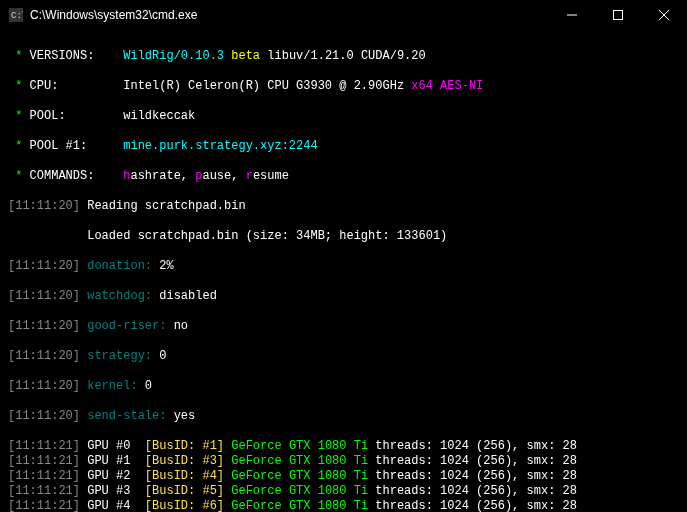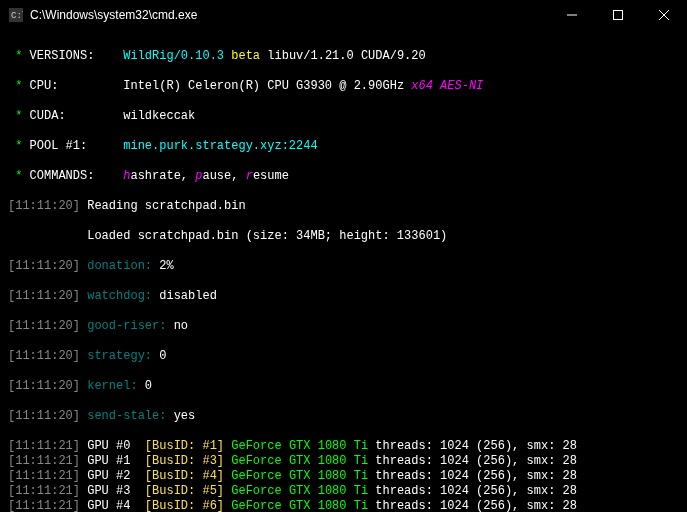--- a/index.html
+++ b/index.html
@@ -46,21 +46,21 @@
   font-size: 12px;
   color: #fff;
   white-space: pre;
   letter-spacing: 0;
 }
 .line { white-space: pre; }
 .c-green-star { color: #00ff00; }
 .c-white { color: #ffffff; }
 .c-cyan { color: #00ffff; }
 .c-yellow { color: #ffff00; margin-top: 11px; }
-.c-magenta { color: #ff00ff; font-style: italic; }
+.c-magenta { color: #ff00ff; }
 .c-gray { color: #888888; }
 .c-teal { color: #008080; }
 .c-green { color: #00ff00; }
 .c-darkgray { color: #fde047; }
 </style>
 </head>
 <body>
 
 <div class="titlebar">
   <span class="title-icon">
@@ -86,21 +86,21 @@
           <line x1="0" y1="0" x2="10" y2="10" stroke="#fff" stroke-width="1"></line>
           <line x1="10" y1="0" x2="0" y2="10" stroke="#fff" stroke-width="1"></line>
         </svg>
       </div>
   </div>
 </div>
 
 <div class="terminal">
 <div class="line"> <span class="c-green-star">*</span> <span class="c-white">VERSIONS:</span>    <span class="c-cyan">WildRig/0.10.3</span> <span class="c-yellow">beta</span> <span class="c-white">libuv/1.21.0 CUDA/9.20</span></div>
 <div class="line"> <span class="c-green-star">*</span> <span class="c-white">CPU:</span>         <span class="c-white">Intel(R) Celeron(R) CPU G3930 @ 2.90GHz</span> <span class="c-magenta">x64 AES-NI</span></div>
-<div class="line"> <span class="c-green-star">*</span> <span class="c-white">CUDA:</span>        <span class="c-white">wildkeccak</span></div>
+<div class="line"> <span class="c-green-star">*</span> <span class="c-white">POOL:</span>        <span class="c-white">wildkeccak</span></div>
 <div class="line"> <span class="c-green-star">*</span> <span class="c-white">POOL #1:</span>     <span class="c-cyan">mine.purk.strategy.xyz:2244</span></div>
 <div class="line"> <span class="c-green-star">*</span> <span class="c-white">COMMANDS:</span>    <span class="c-magenta">h</span><span class="c-white">ashrate,</span> <span class="c-magenta">p</span><span class="c-white">ause,</span> <span class="c-magenta">r</span><span class="c-white">esume</span></div>
 <div class="line"><span class="c-gray">[11:11:20]</span> <span class="c-white">Reading scratchpad.bin</span></div>
 <div class="line">           <span class="c-white">Loaded scratchpad.bin (size: 34MB; height: 133601)</span></div>
 <div class="line"><span class="c-gray">[11:11:20]</span> <span class="c-teal">donation:</span> <span class="c-white">2%</span></div>
 <div class="line"><span class="c-gray">[11:11:20]</span> <span class="c-teal">watchdog:</span> <span class="c-white">disabled</span></div>
 <div class="line"><span class="c-gray">[11:11:20]</span> <span class="c-teal">good-riser:</span> <span class="c-white">no</span></div>
 <div class="line"><span class="c-gray">[11:11:20]</span> <span class="c-teal">strategy:</span> <span class="c-white">0</span></div>
 <div class="line"><span class="c-gray">[11:11:20]</span> <span class="c-teal">kernel:</span> <span class="c-white">0</span></div>
 <div class="line"><span class="c-gray">[11:11:20]</span> <span class="c-teal">send-stale:</span> <span class="c-white">yes</span></div>

